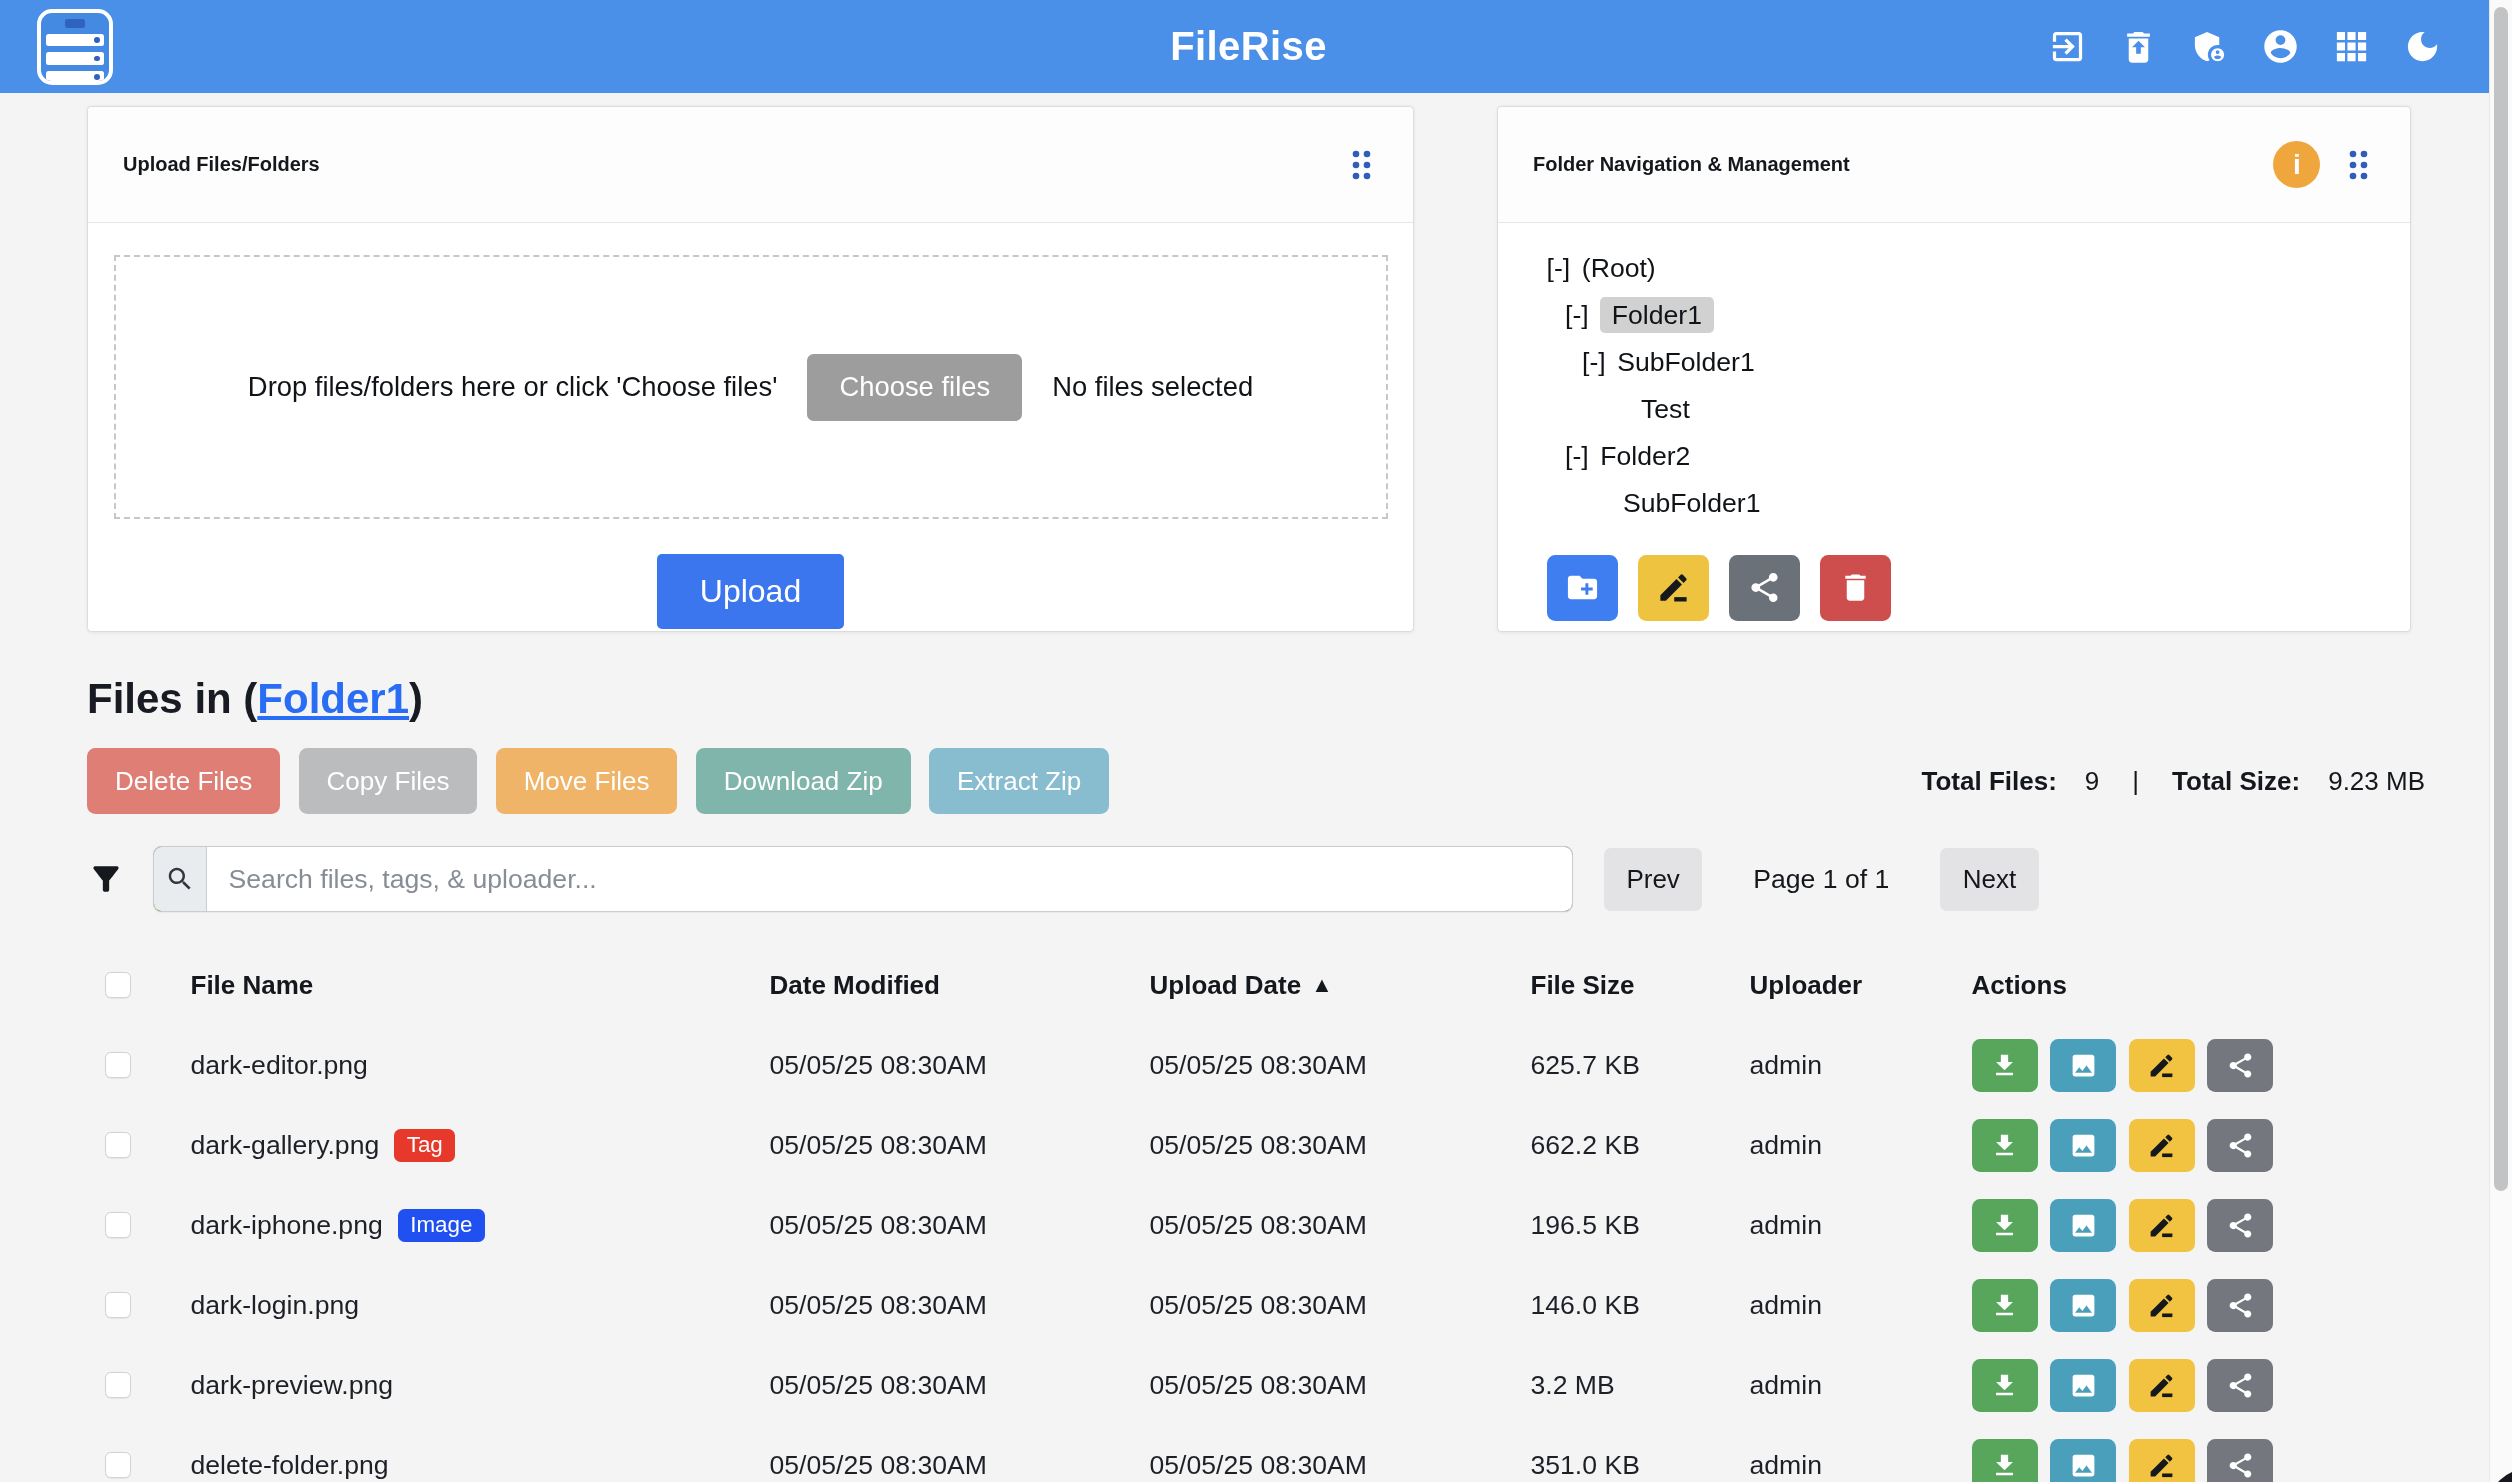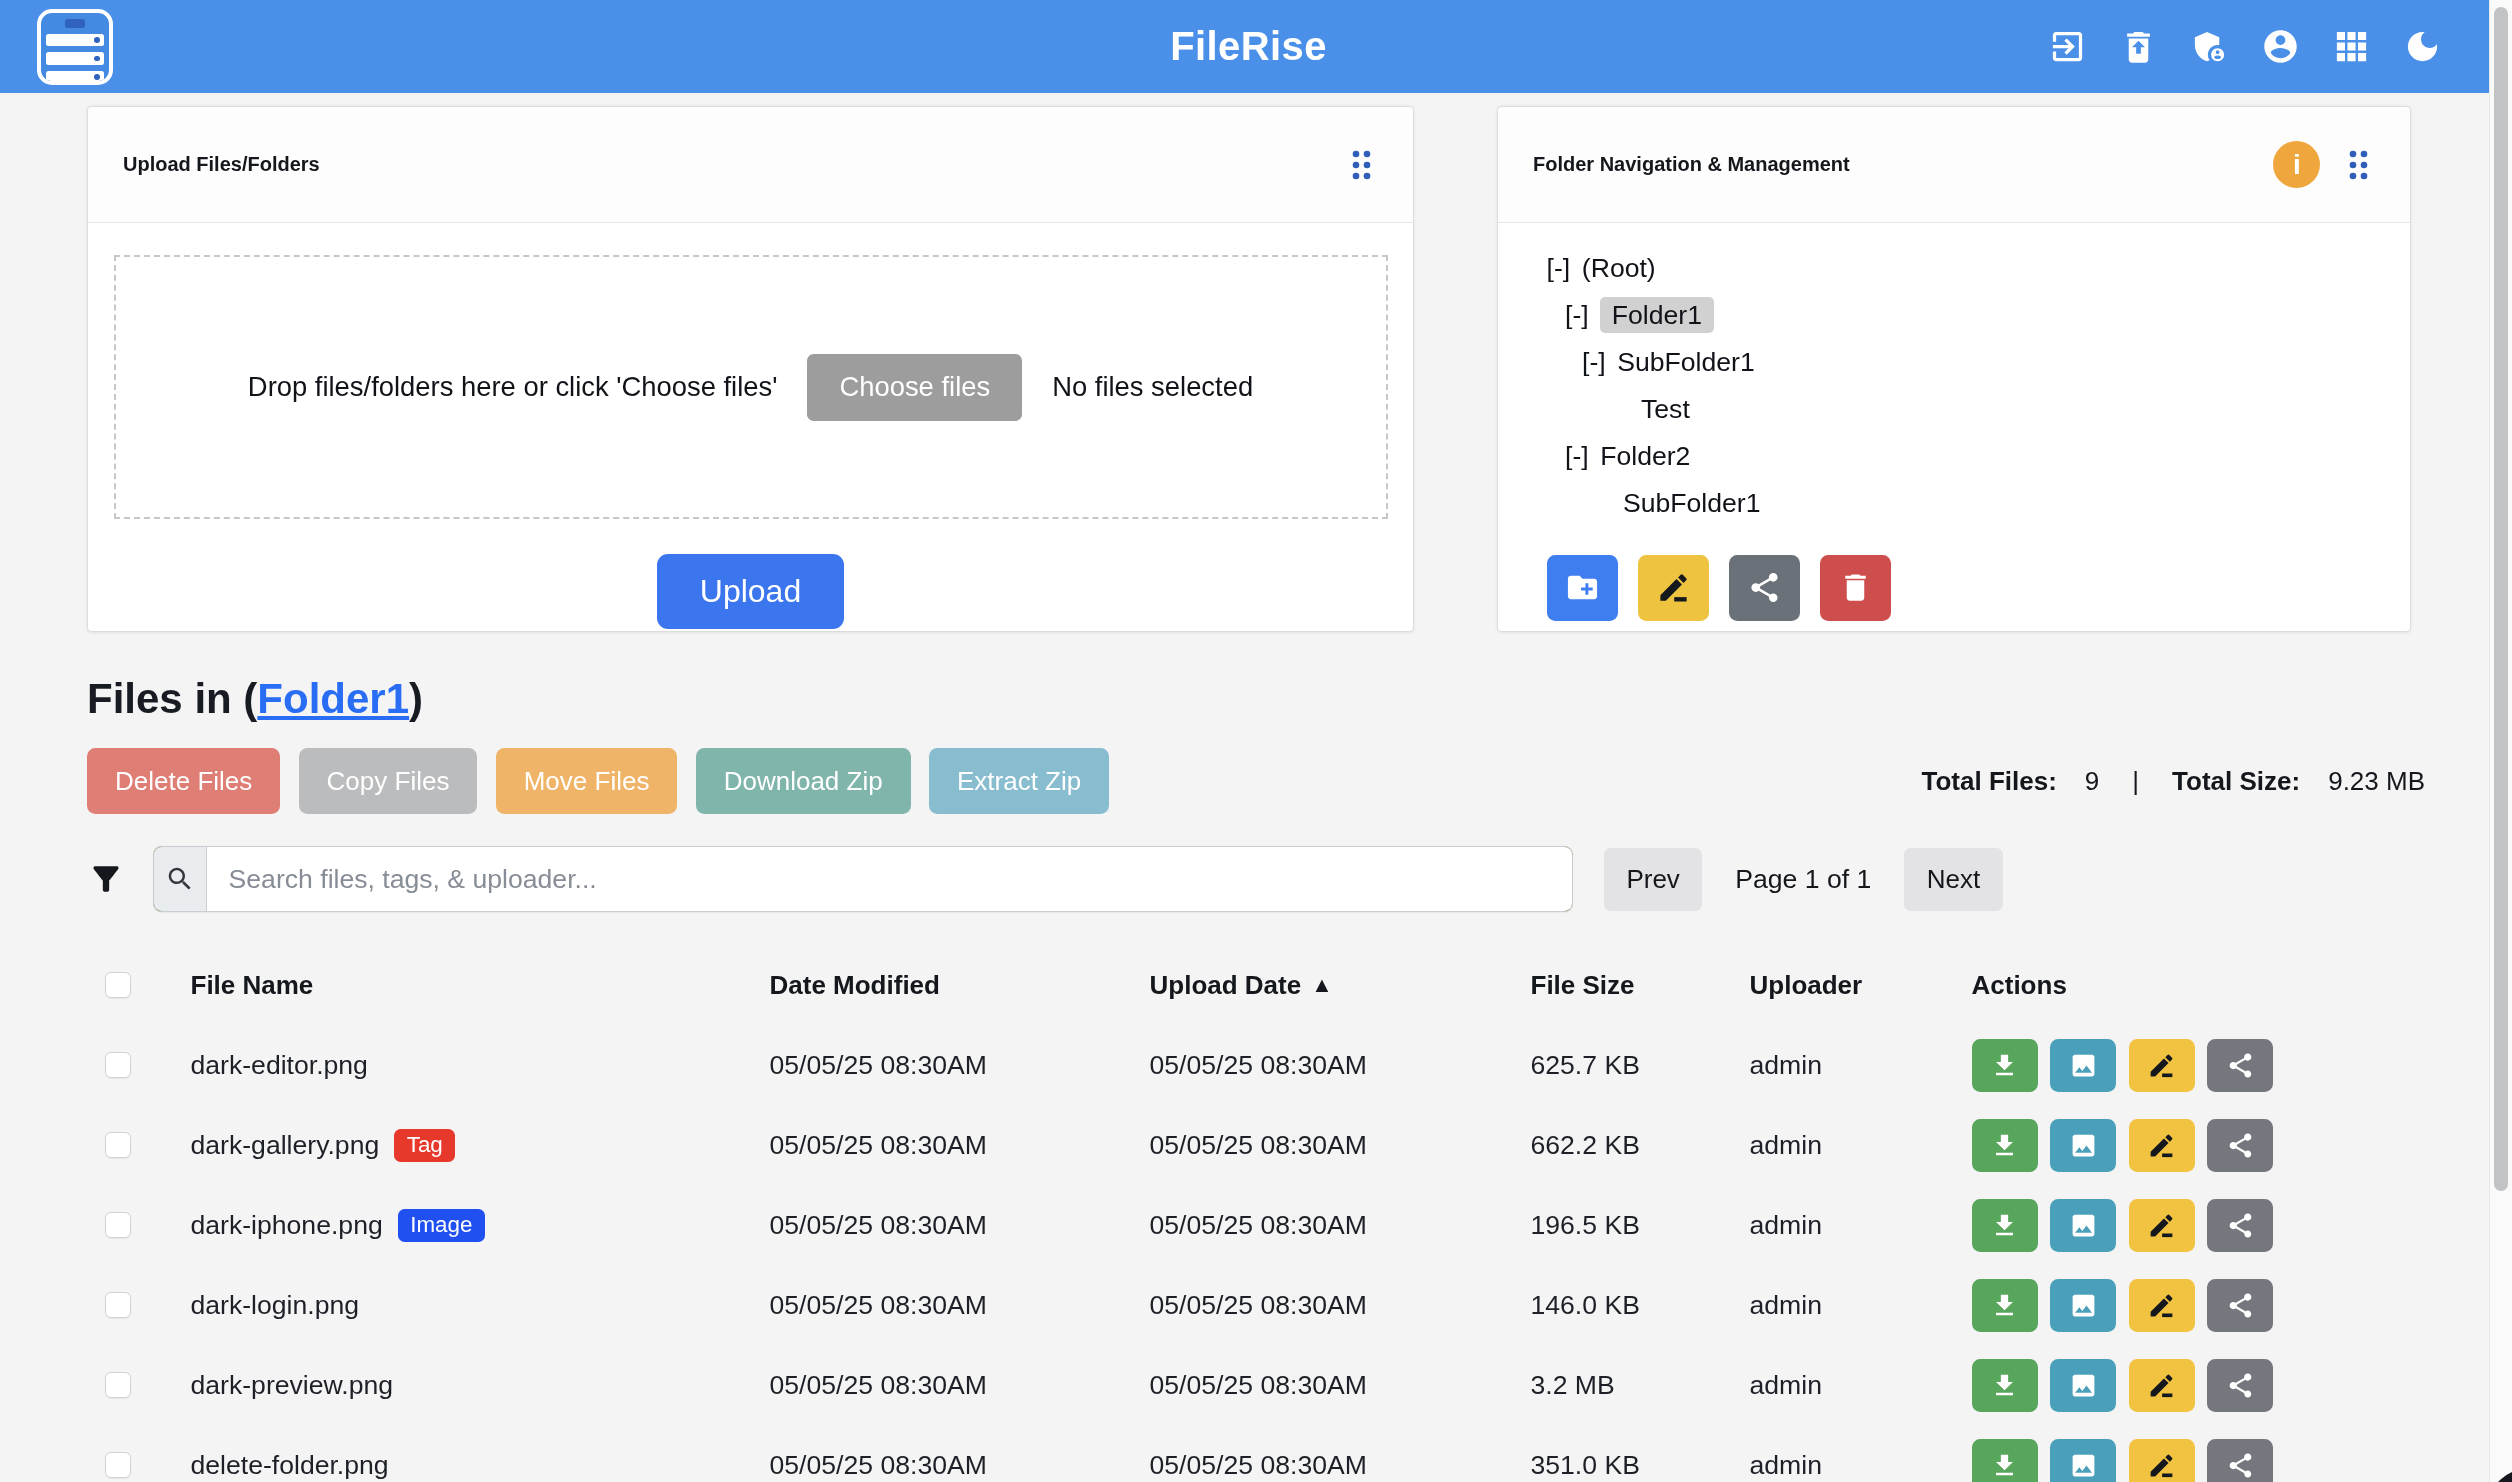--- a/index.html
+++ b/index.html
@@ -35,21 +35,21 @@
   .card-header-right { margin-left:auto; display:flex; align-items:center; gap:21.6px; }
   .drag-handle { width:33px; height:40px; cursor:grab; }
   .drag-handle svg { width:33px; height:40px; }
   .info-btn { width:47px; height:47px; border-radius:50%; background:#efa63d; color:#fff; display:flex; align-items:center; justify-content:center; font-size:28px; font-weight:bold; cursor:pointer; }
   
   .upload-body { padding:32px 25px 0; }
   .dropzone { margin:0 auto; width:1274px; height:264px; border:2.5px dashed #c7c7c7; display:flex; flex-direction:row; align-items:center; justify-content:center; gap:30px; cursor:pointer; }
   .dropzone-text { font-size:27.4px; color:#101318; }
   .choose-btn { background:#9d9d9d; color:#fff; border:none; border-radius:6.6px; padding:17.5px 32px; font-size:27.4px; font-family:"Liberation Sans",sans-serif; cursor:pointer; }
   .no-files { font-size:27.4px; color:#101318; }
-  .upload-btn { display:block; margin:35px auto 0; background:#3b76ee; color:#fff; border:none; border-radius:11px; padding:19px 43px; font-size:32px; font-family:"Liberation Sans",sans-serif; cursor:pointer; }
+  .upload-btn { display:block; margin:35px auto 0; background:#3b76ee; color:#fff; border:none; border-radius:5px; padding:19px 43px; font-size:32px; font-family:"Liberation Sans",sans-serif; cursor:pointer; }
   
   .folder-body { padding:21.6px 42px 0; }
   .tree-item { font-size:26.6px; color:#101318; line-height:47px; white-space:nowrap; }
   .tree-toggle { cursor:pointer; }
   .tree-label { cursor:pointer; margin-left:11.6px; }
   .tree-label.sel { background:#d1d1d1; border-radius:5px; padding:3.3px 11.6px; }
   .ind0{ padding-left:6.6px; } .ind1{ padding-left:25px; } .ind2{ padding-left:42px; }
   .ind-test{ padding-left:101px; } .ind-sub2{ padding-left:83px; }
   .folder-actions { display:flex; gap:20px; margin:28px 0 0 6.6px; }
   .fa-btn { width:71px; height:66px; border:none; border-radius:8.3px; display:flex; align-items:center; justify-content:center; cursor:pointer; }
@@ -68,21 +68,21 @@
   .totals .sep { margin:0 5px; }
   
   .search-row { margin:32px 87px 0; display:flex; align-items:center; height:66px; }
   .filter-icon { width:38px; height:38px; cursor:pointer; flex:0 0 auto; }
   .filter-icon svg { width:38px; height:38px; fill:#15181d; }
   .search-group { margin-left:28px; width:1420px; height:66px; background:#4d7c0f; border:0.8px solid #c9cdd2; border-radius:8.3px; display:flex; overflow:hidden; box-shadow:0 0.8px 1.7px rgba(0,0,0,.05); }
   .search-addon { width:53px; background:#e9ecef; border-right:0.8px solid #c9cdd2; display:flex; align-items:center; justify-content:center; cursor:pointer; }
   .search-addon svg { width:30px; height:30px; fill:#33373d; }
   .search-input { flex:1; border:none; outline:none; font-size:26.6px; padding:0 21.6px; font-family:"Liberation Sans",sans-serif; color:#14171c; background:#fff; }
   .search-input::placeholder { color:#878d96; }
-  .pagination { margin-left:31px; display:flex; align-items:center; gap:33px; }
+  .pagination { margin-left:31px; display:flex; align-items:center; gap:51px; }
   .page-btn { background:#e3e3e5; border:none; border-radius:6.6px; font-size:26px; padding:16px 22.4px; font-family:"Liberation Sans",sans-serif; color:#14171c; cursor:pointer; }
   .page-label { font-size:26.6px; color:#14171c; }
   
   .table { margin:33px 87px 0; }
   .trow { display:grid; grid-template-columns:86px 579px 380px 381px 219px 222px 1fr; align-items:center; height:80px; }
   .trow .c { padding-left:17.5px; font-size:26.6px; color:#1d2127; display:flex; align-items:center; }
   .thead .c { font-weight:bold; font-size:26px; color:#14171c; }
   .sort-arrow { margin-left:10px; font-size:21.6px; }
   .cb { width:26px; height:26px; background:#fff; border:1.7px solid #d0d3d8; border-radius:5.8px; box-shadow:0 0.8px 0.8px rgba(0,0,0,.06); cursor:pointer; flex:0 0 auto; }
   .badge { margin-left:15px; color:#fff; font-size:22.4px; border-radius:6.6px; padding:5px 12.5px; line-height:1; }

